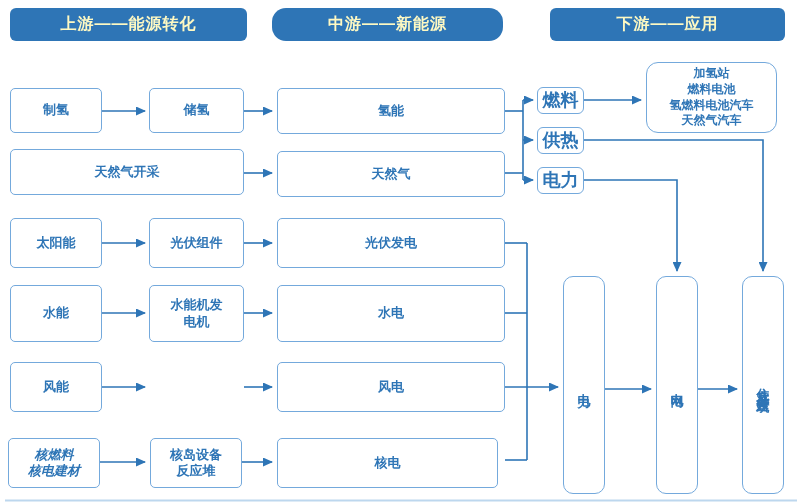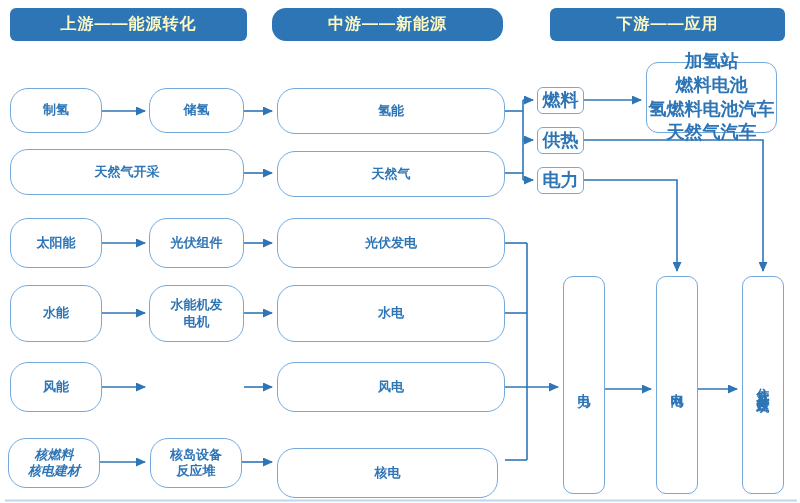--- a/index.html
+++ b/index.html
@@ -5,29 +5,29 @@
   html,body{margin:0;padding:0;background:#ffffff;}
   body{font-family:"Liberation Sans","DejaVu Sans",sans-serif;}
   #stage{position:relative;width:800px;height:503px;background:#ffffff;overflow:hidden;}
   svg.wires{position:absolute;left:0;top:0;width:800px;height:503px;pointer-events:none;}
   .hdr{
     position:absolute;height:33px;background:#2E75B6;border-radius:6px;
     color:#fef9c3;font-weight:bold;font-size:16px;
     display:flex;align-items:center;justify-content:center;letter-spacing:1px;
   }
   .box{
-    position:absolute;background:#ffffff;border:1.5px solid #74A9DC;border-radius:18px;
+    position:absolute;background:#ffffff;border:1.5px solid #74A9DC;border-radius:5px;
     color:#2E75B6;font-weight:bold;font-size:13px;
     display:flex;align-items:center;justify-content:center;text-align:center;
     box-sizing:border-box;
   }
   .box .lbl{white-space:pre-line;line-height:1.25;}
   .sm{border-radius:6px;font-size:18px;}
   .big{border-radius:12px;}
-  .big .lbl{font-size:18px;line-height:1.32;}
+  .big .lbl{font-size:12px;line-height:1.32;}
   .vbox{border-radius:10px;}
   .vbox .lbl{writing-mode:vertical-rl;text-orientation:upright;letter-spacing:2px;line-height:1;}
 </style>
 </head>
 <body>
 
 <div id="stage">
 
   <svg class="wires" viewBox="0 0 800 503">
     <defs>
@@ -128,21 +128,21 @@
   </div>
 
   <div class="box" style="left:8px;top:438px;width:92px;height:50px;font-style:italic;">
     <span class="lbl">核燃料
 核电建材</span>
   </div>
   <div class="box" style="left:150px;top:438px;width:92px;height:50px;">
     <span class="lbl">核岛设备
 反应堆</span>
   </div>
-  <div class="box" style="left:277px;top:448px;width:221px;height:50px;">
+  <div class="box" style="left:277px;top:438px;width:221px;height:50px;">
     <span class="lbl">核电</span>
   </div>
 
   <div class="box sm" style="left:537px;top:87px;width:47px;height:27px;">
     <span class="lbl">燃料</span>
   </div>
   <div class="box sm" style="left:537px;top:127px;width:47px;height:27px;">
     <span class="lbl">供热</span>
   </div>
   <div class="box sm" style="left:537px;top:167px;width:47px;height:27px;">

